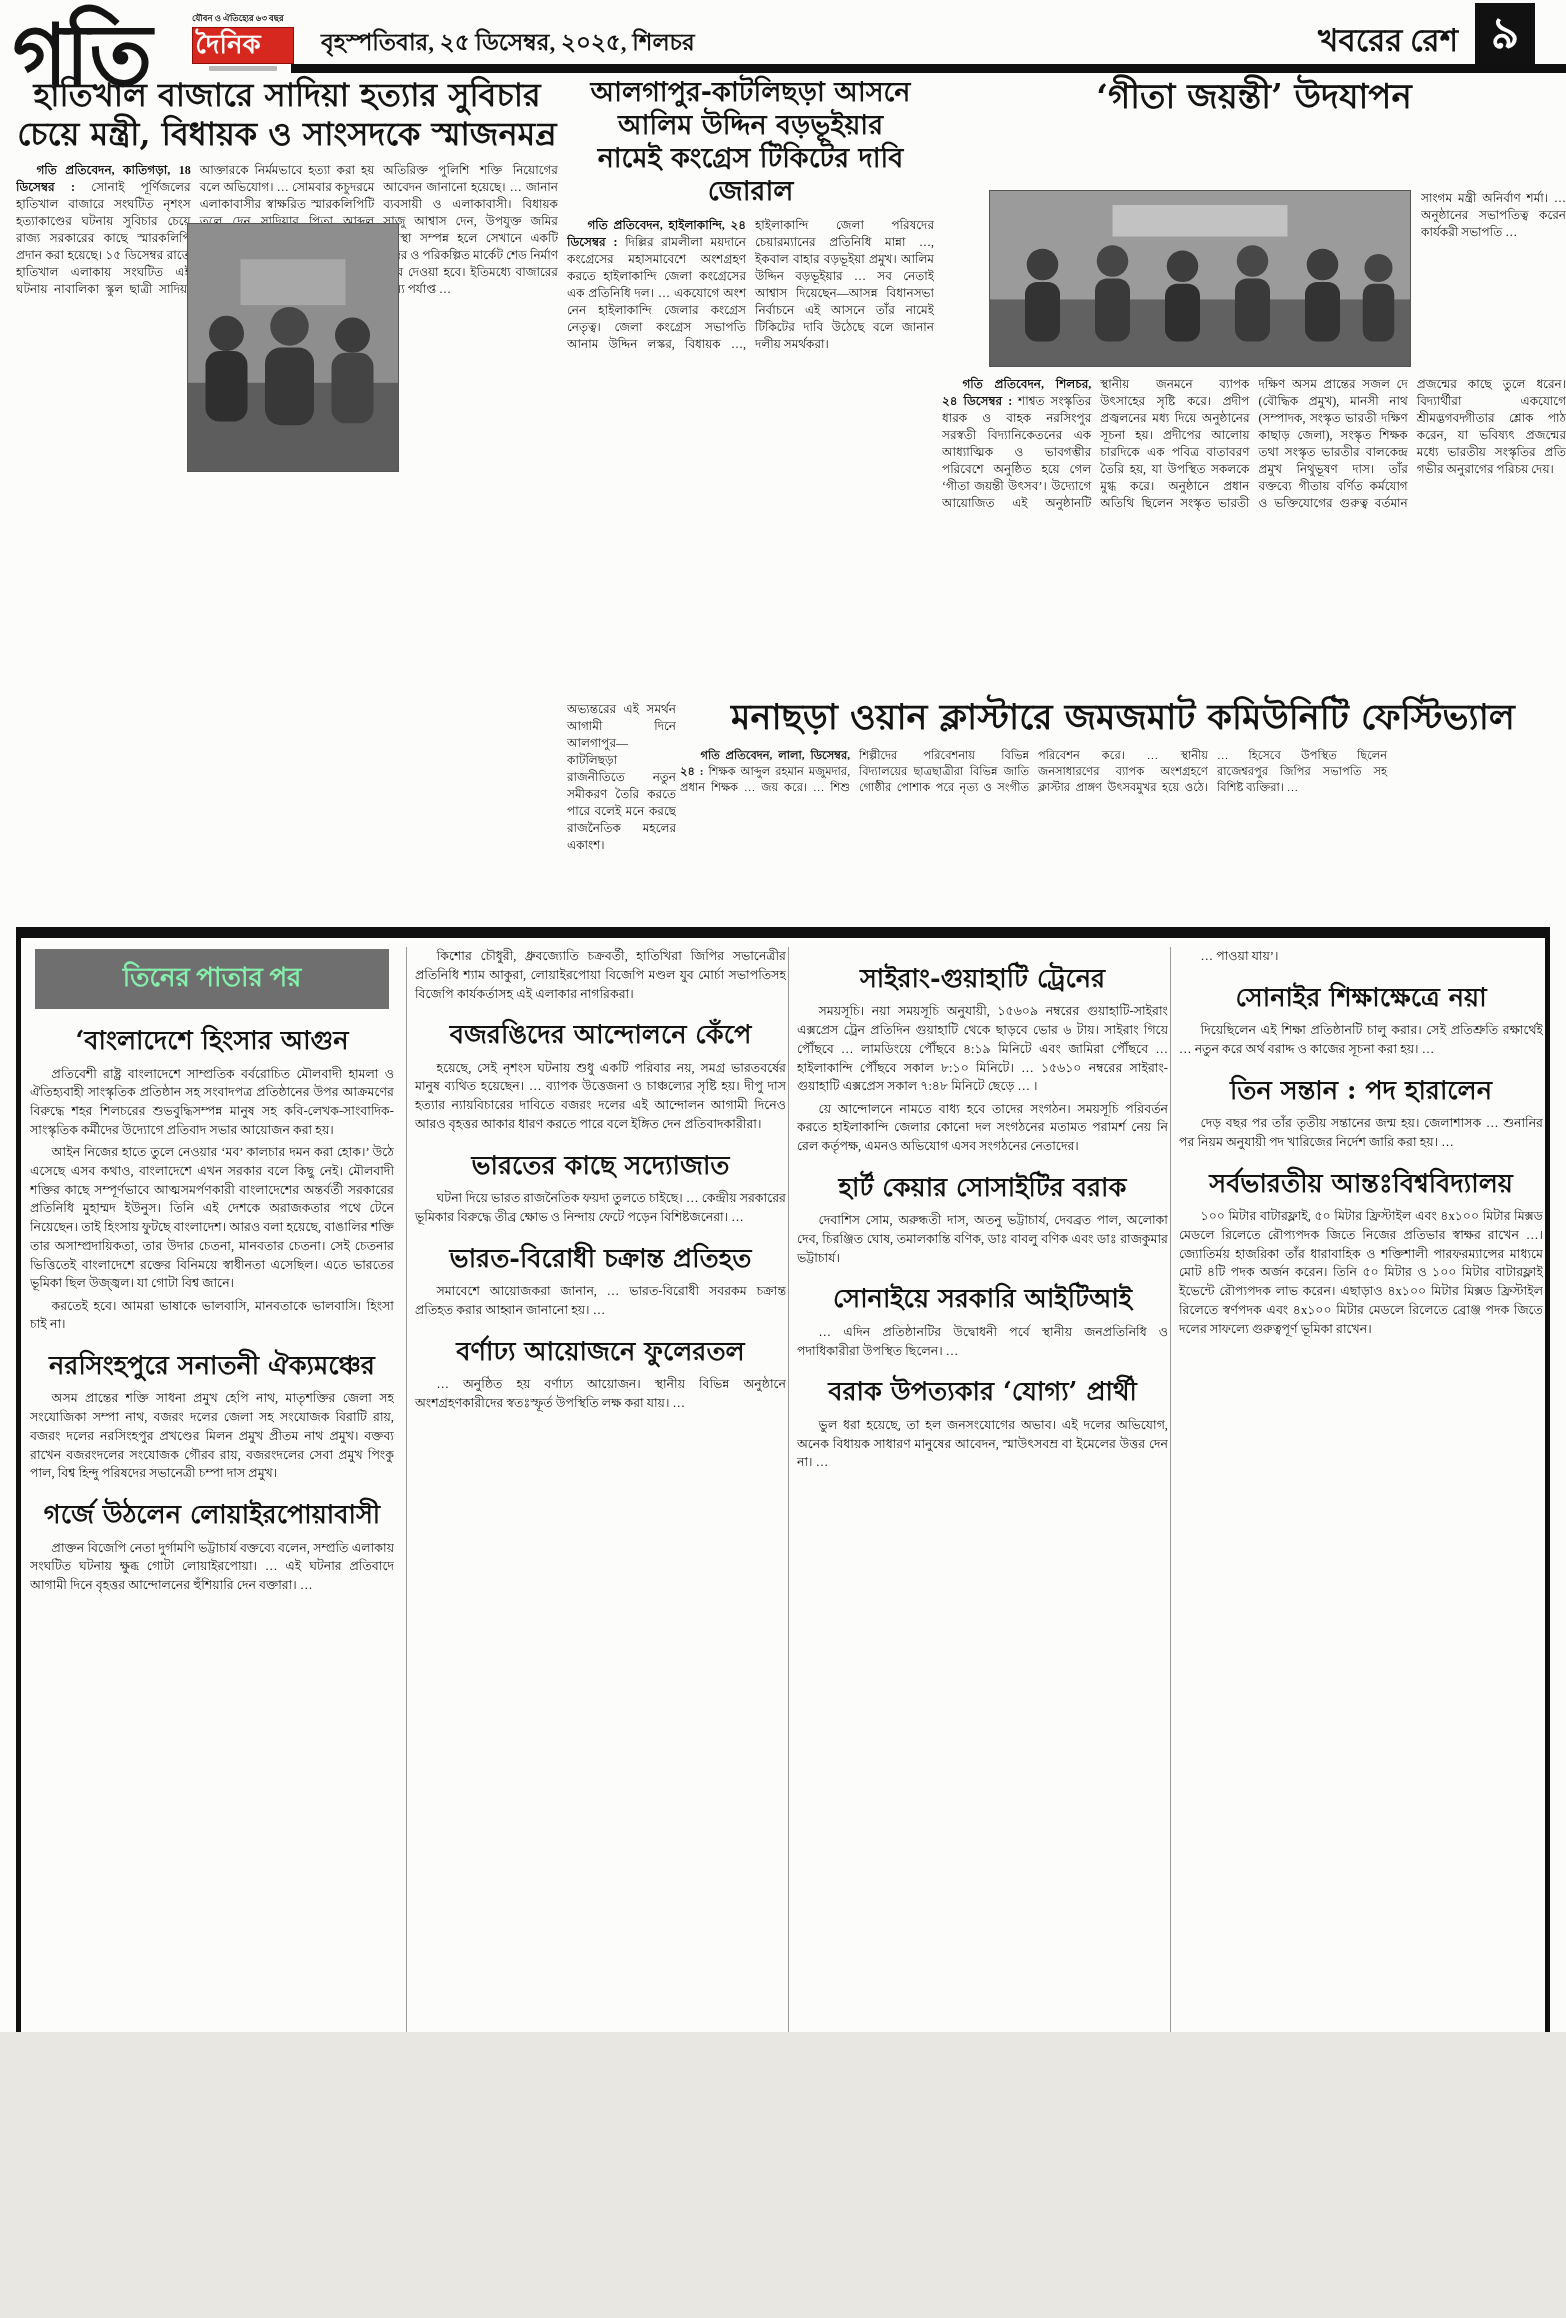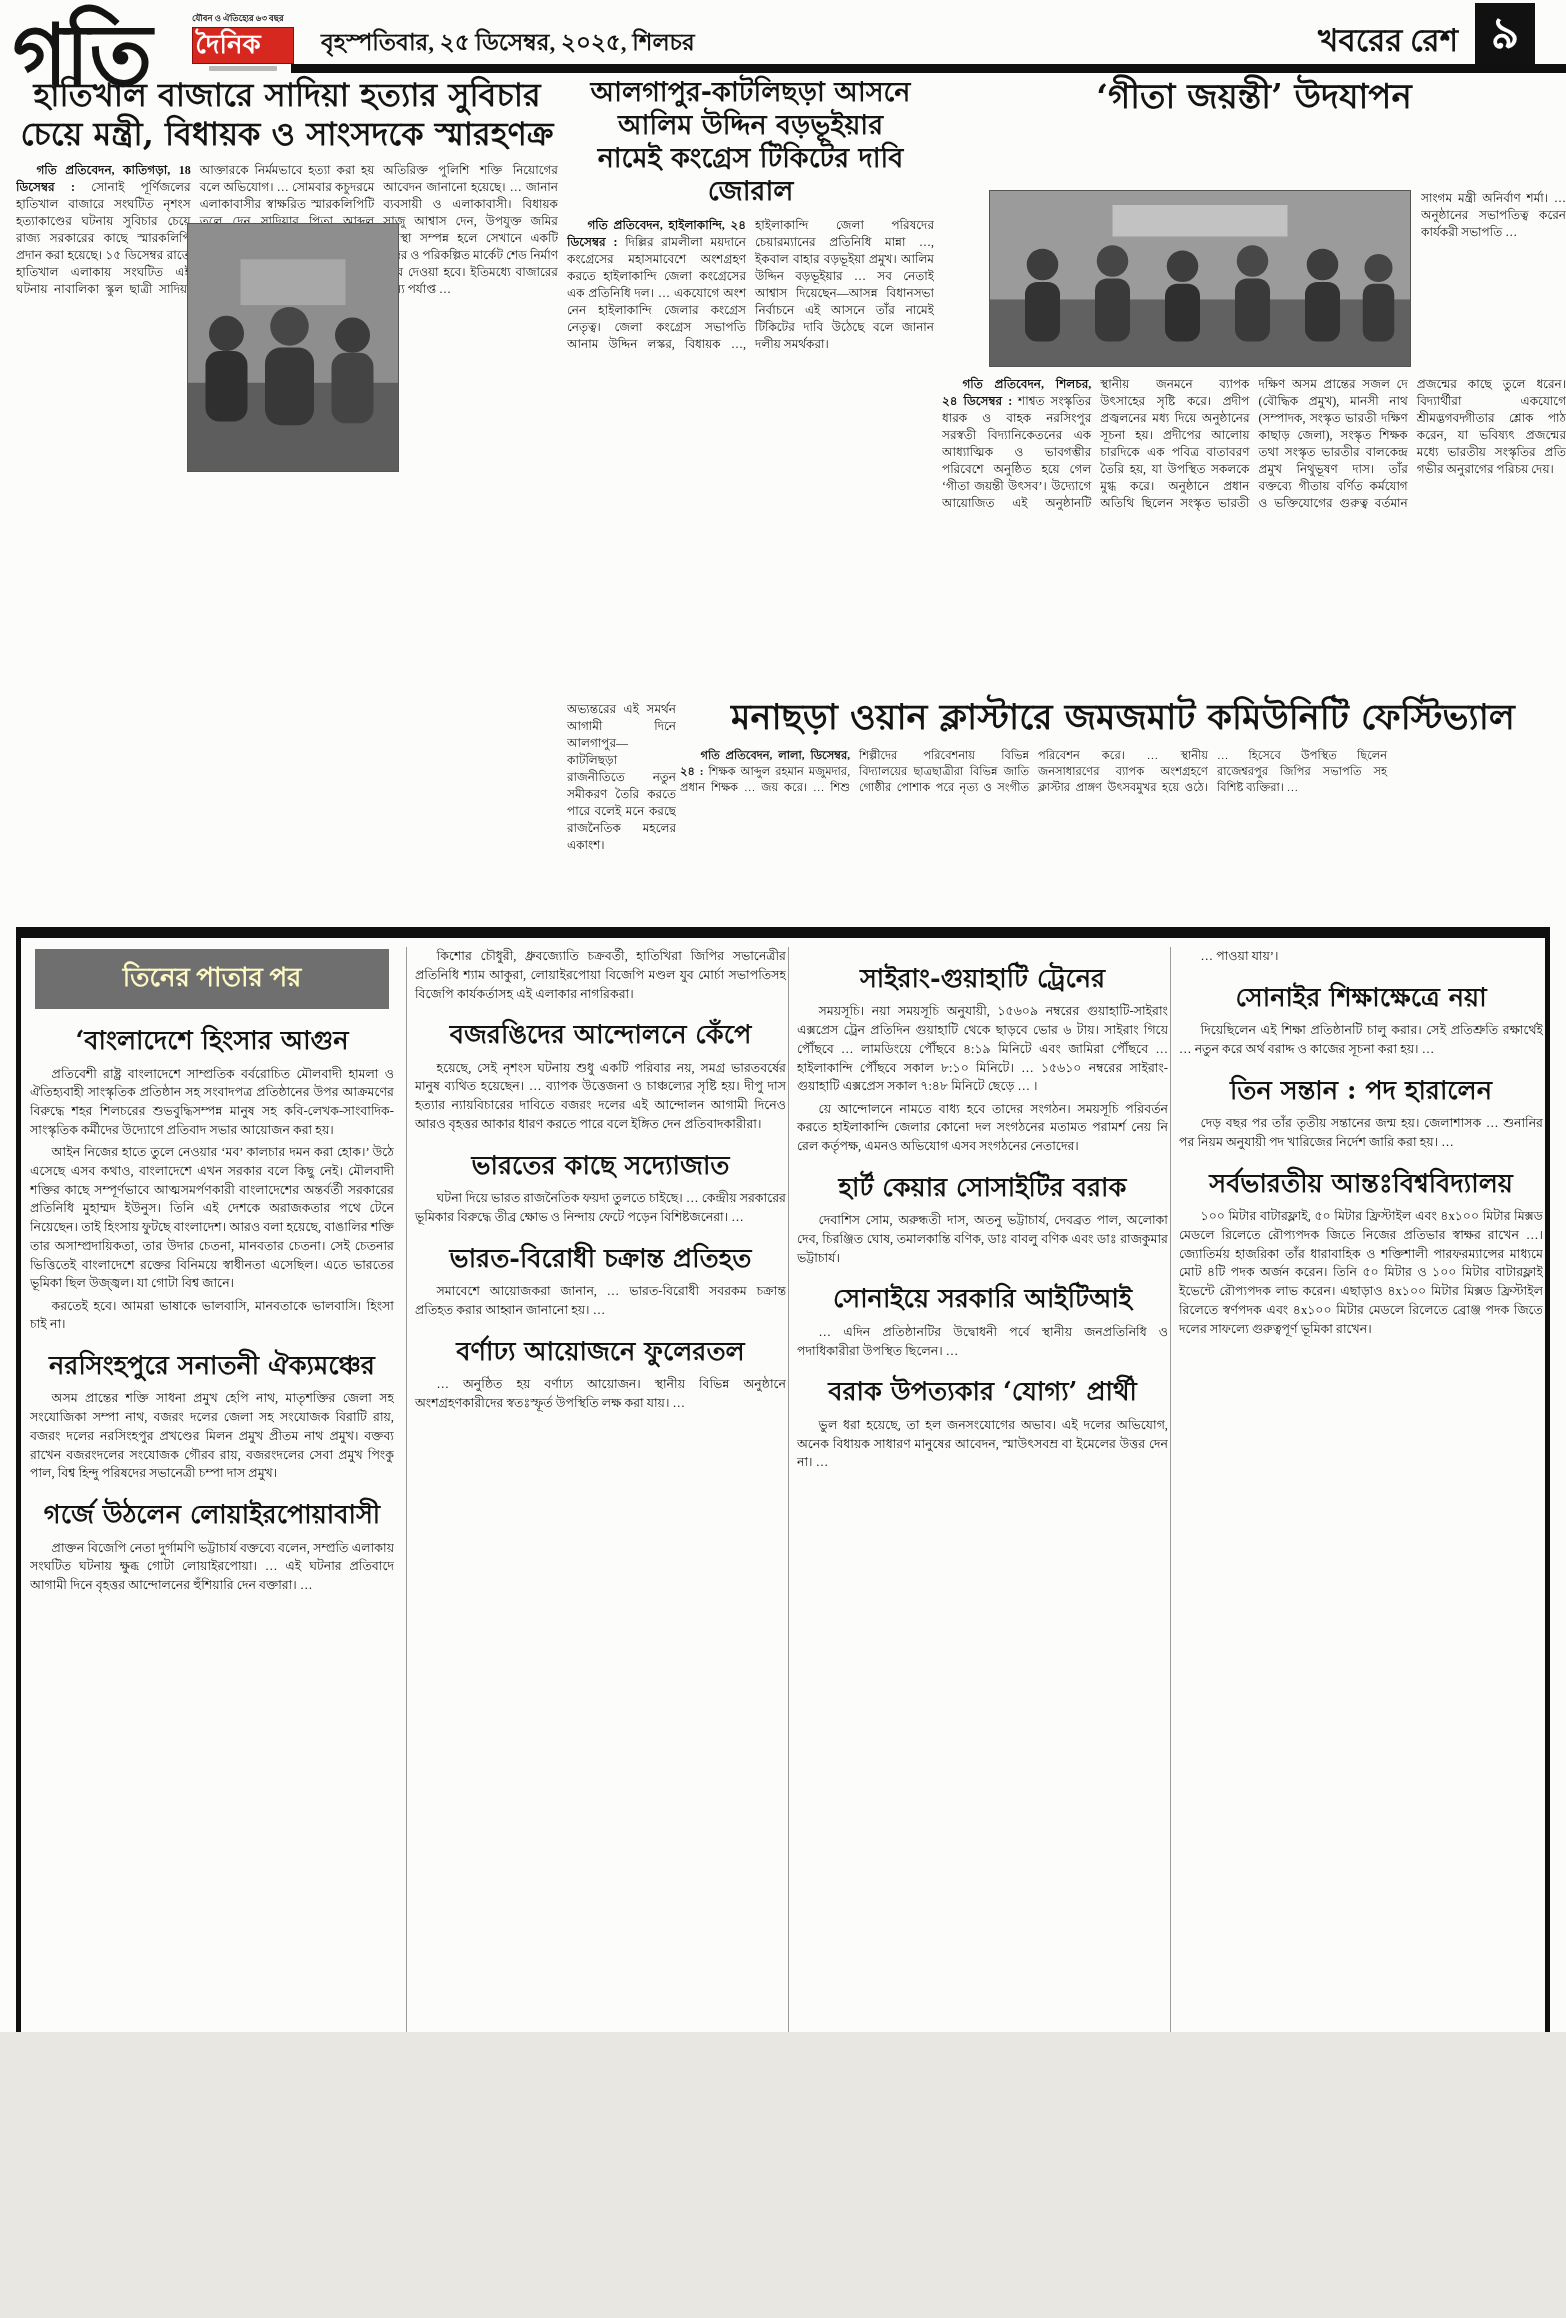--- a/index.html
+++ b/index.html
@@ -47,21 +47,21 @@
   .festival .body-cols{column-count:5;height:156px;margin-top:8px;overflow:hidden;font-size:11.4px;}
   
   .bottom{position:absolute;left:16px;top:927px;width:1534px;height:1382px;box-sizing:border-box;
           border-top:11.4px solid #101010;border-left:5.7px solid #101010;border-right:5.7px solid #101010;
           border-bottom:3.4px solid #101010;background:#fcfcfa;}
   .bcol{position:absolute;top:9px;bottom:5.7px;overflow:hidden;}
   .bcol1{left:9px;width:364px;}
   .bcol2{left:385px;width:371px;border-left:0.6px solid #9a9a9a;padding-left:8px;}
   .bcol3{left:767px;width:371px;border-left:0.6px solid #9a9a9a;padding-left:8px;}
   .bcol4{left:1149px;width:364px;border-left:0.6px solid #9a9a9a;padding-left:8px;}
-  .kicker{background:#6f6f6f;color:#fef9c3;font-weight:bold;font-size:26px;text-align:center;
+  .kicker{background:#6f6f6f;color:#86efac;font-weight:bold;font-size:26px;text-align:center;
           padding:8px 0;margin:2.3px 4.6px 15px;}
   .subhead{font-weight:bold;font-size:25.6px;text-align:center;line-height:1.15;margin:17px 0 9px;
            font-family:"DejaVu Serif",serif;}
   .bcol p{margin:0 0 3.4px;text-align:justify;font-size:12.5px;line-height:1.5;text-indent:21.6px;}
   .people{width:100%;height:100%;display:block;}
 </style>
 </head>
 <body>
 
 <div class="page">
@@ -74,21 +74,21 @@
       <div class="logo-web"></div>
     </div>
     <div class="dateline">বৃহস্পতিবার, ২৫ ডিসেম্বর, ২০২৫, শিলচর</div>
     <div class="section-title">খবরের রেশ</div>
     <div class="pageno">৯</div>
     <div class="head-rule"></div>
   </div>
 
   <div class="a1">
     <div class="hl">হাতিখাল বাজারে সাদিয়া হত্যার সুবিচার</div>
-    <div class="hl">চেয়ে মন্ত্রী, বিধায়ক ও সাংসদকে স্মারহণক্র</div>
+    <div class="hl">চেয়ে মন্ত্রী, বিধায়ক ও সাংসদকে স্মাজনমন্র</div>
     <div class="a1-photo photo">
       <svg class="people" viewBox="0 0 120 140" preserveAspectRatio="none">
         <rect x="0" y="0" width="120" height="140" fill="#8e8e8e"></rect>
         <rect x="0" y="90" width="120" height="50" fill="#5d5d5d"></rect>
         <circle cx="22" cy="62" r="10" fill="#3c3c3c"></circle>
           <rect x="10" y="72" width="24" height="40" rx="8" fill="#2f2f2f"></rect>
         <circle cx="58" cy="58" r="11" fill="#474747"></circle>
           <rect x="44" y="70" width="28" height="44" rx="9" fill="#383838"></rect>
         <circle cx="94" cy="63" r="10" fill="#3c3c3c"></circle>
           <rect x="82" y="73" width="24" height="40" rx="8" fill="#444"></rect>

